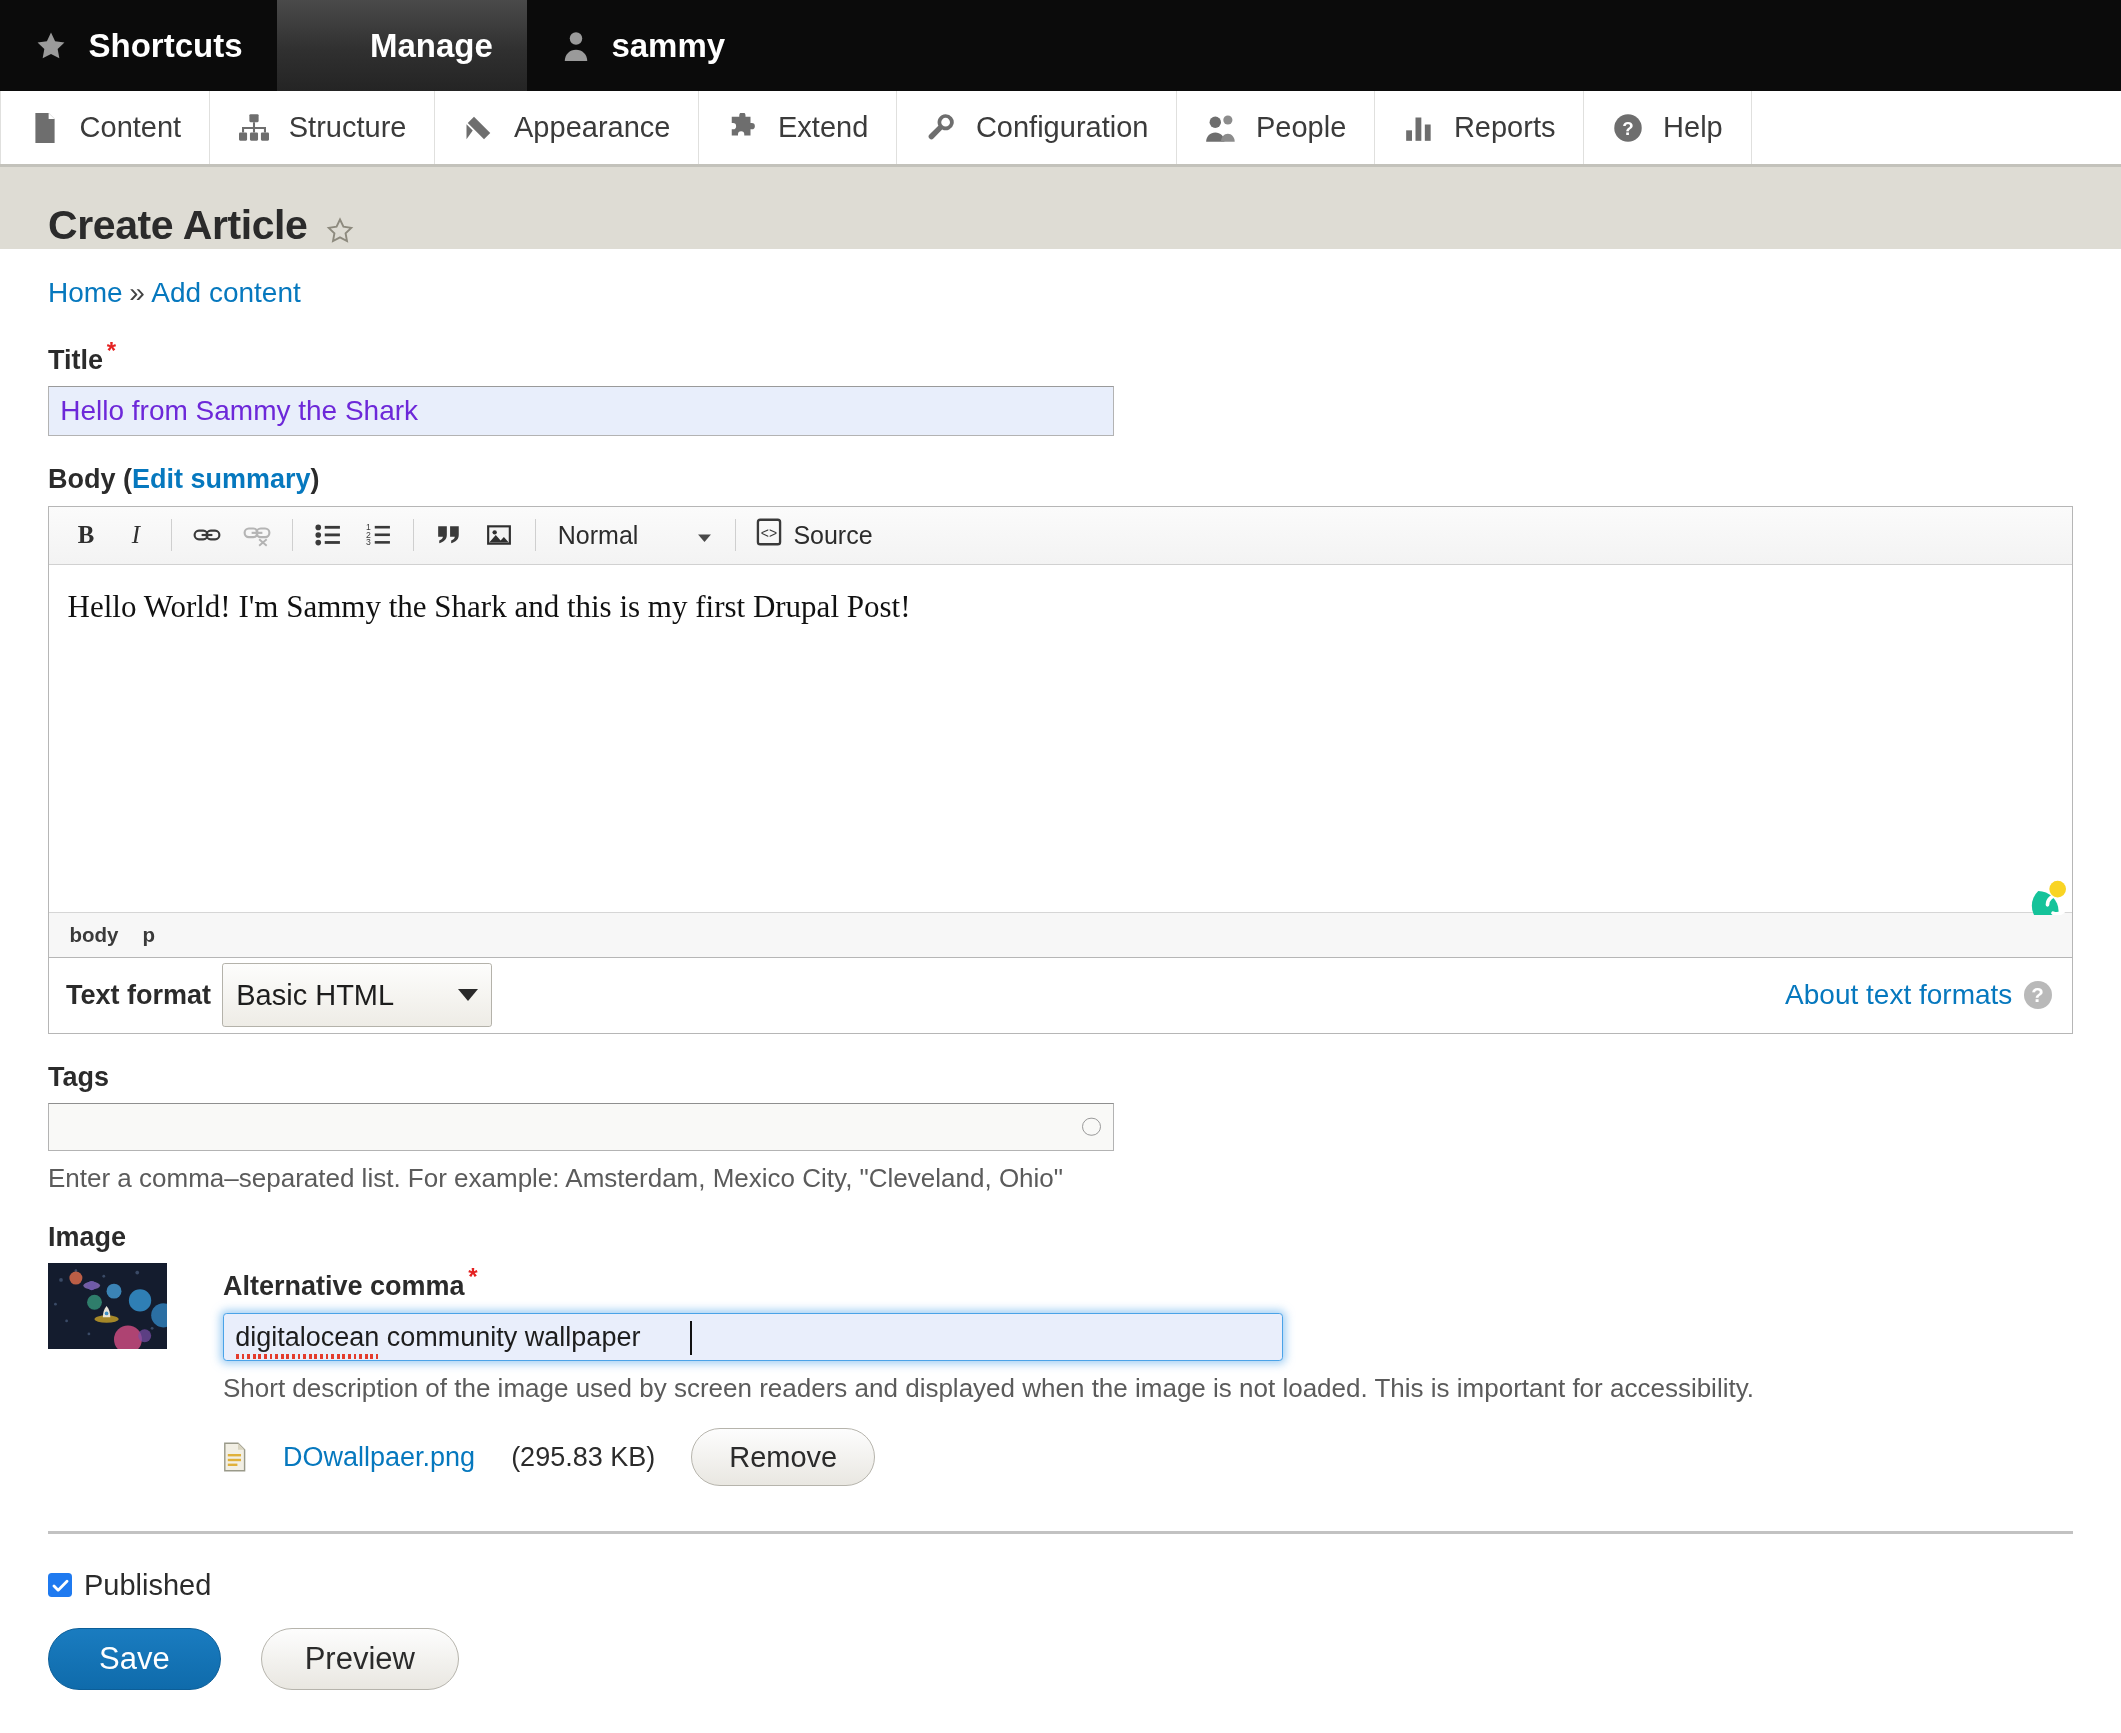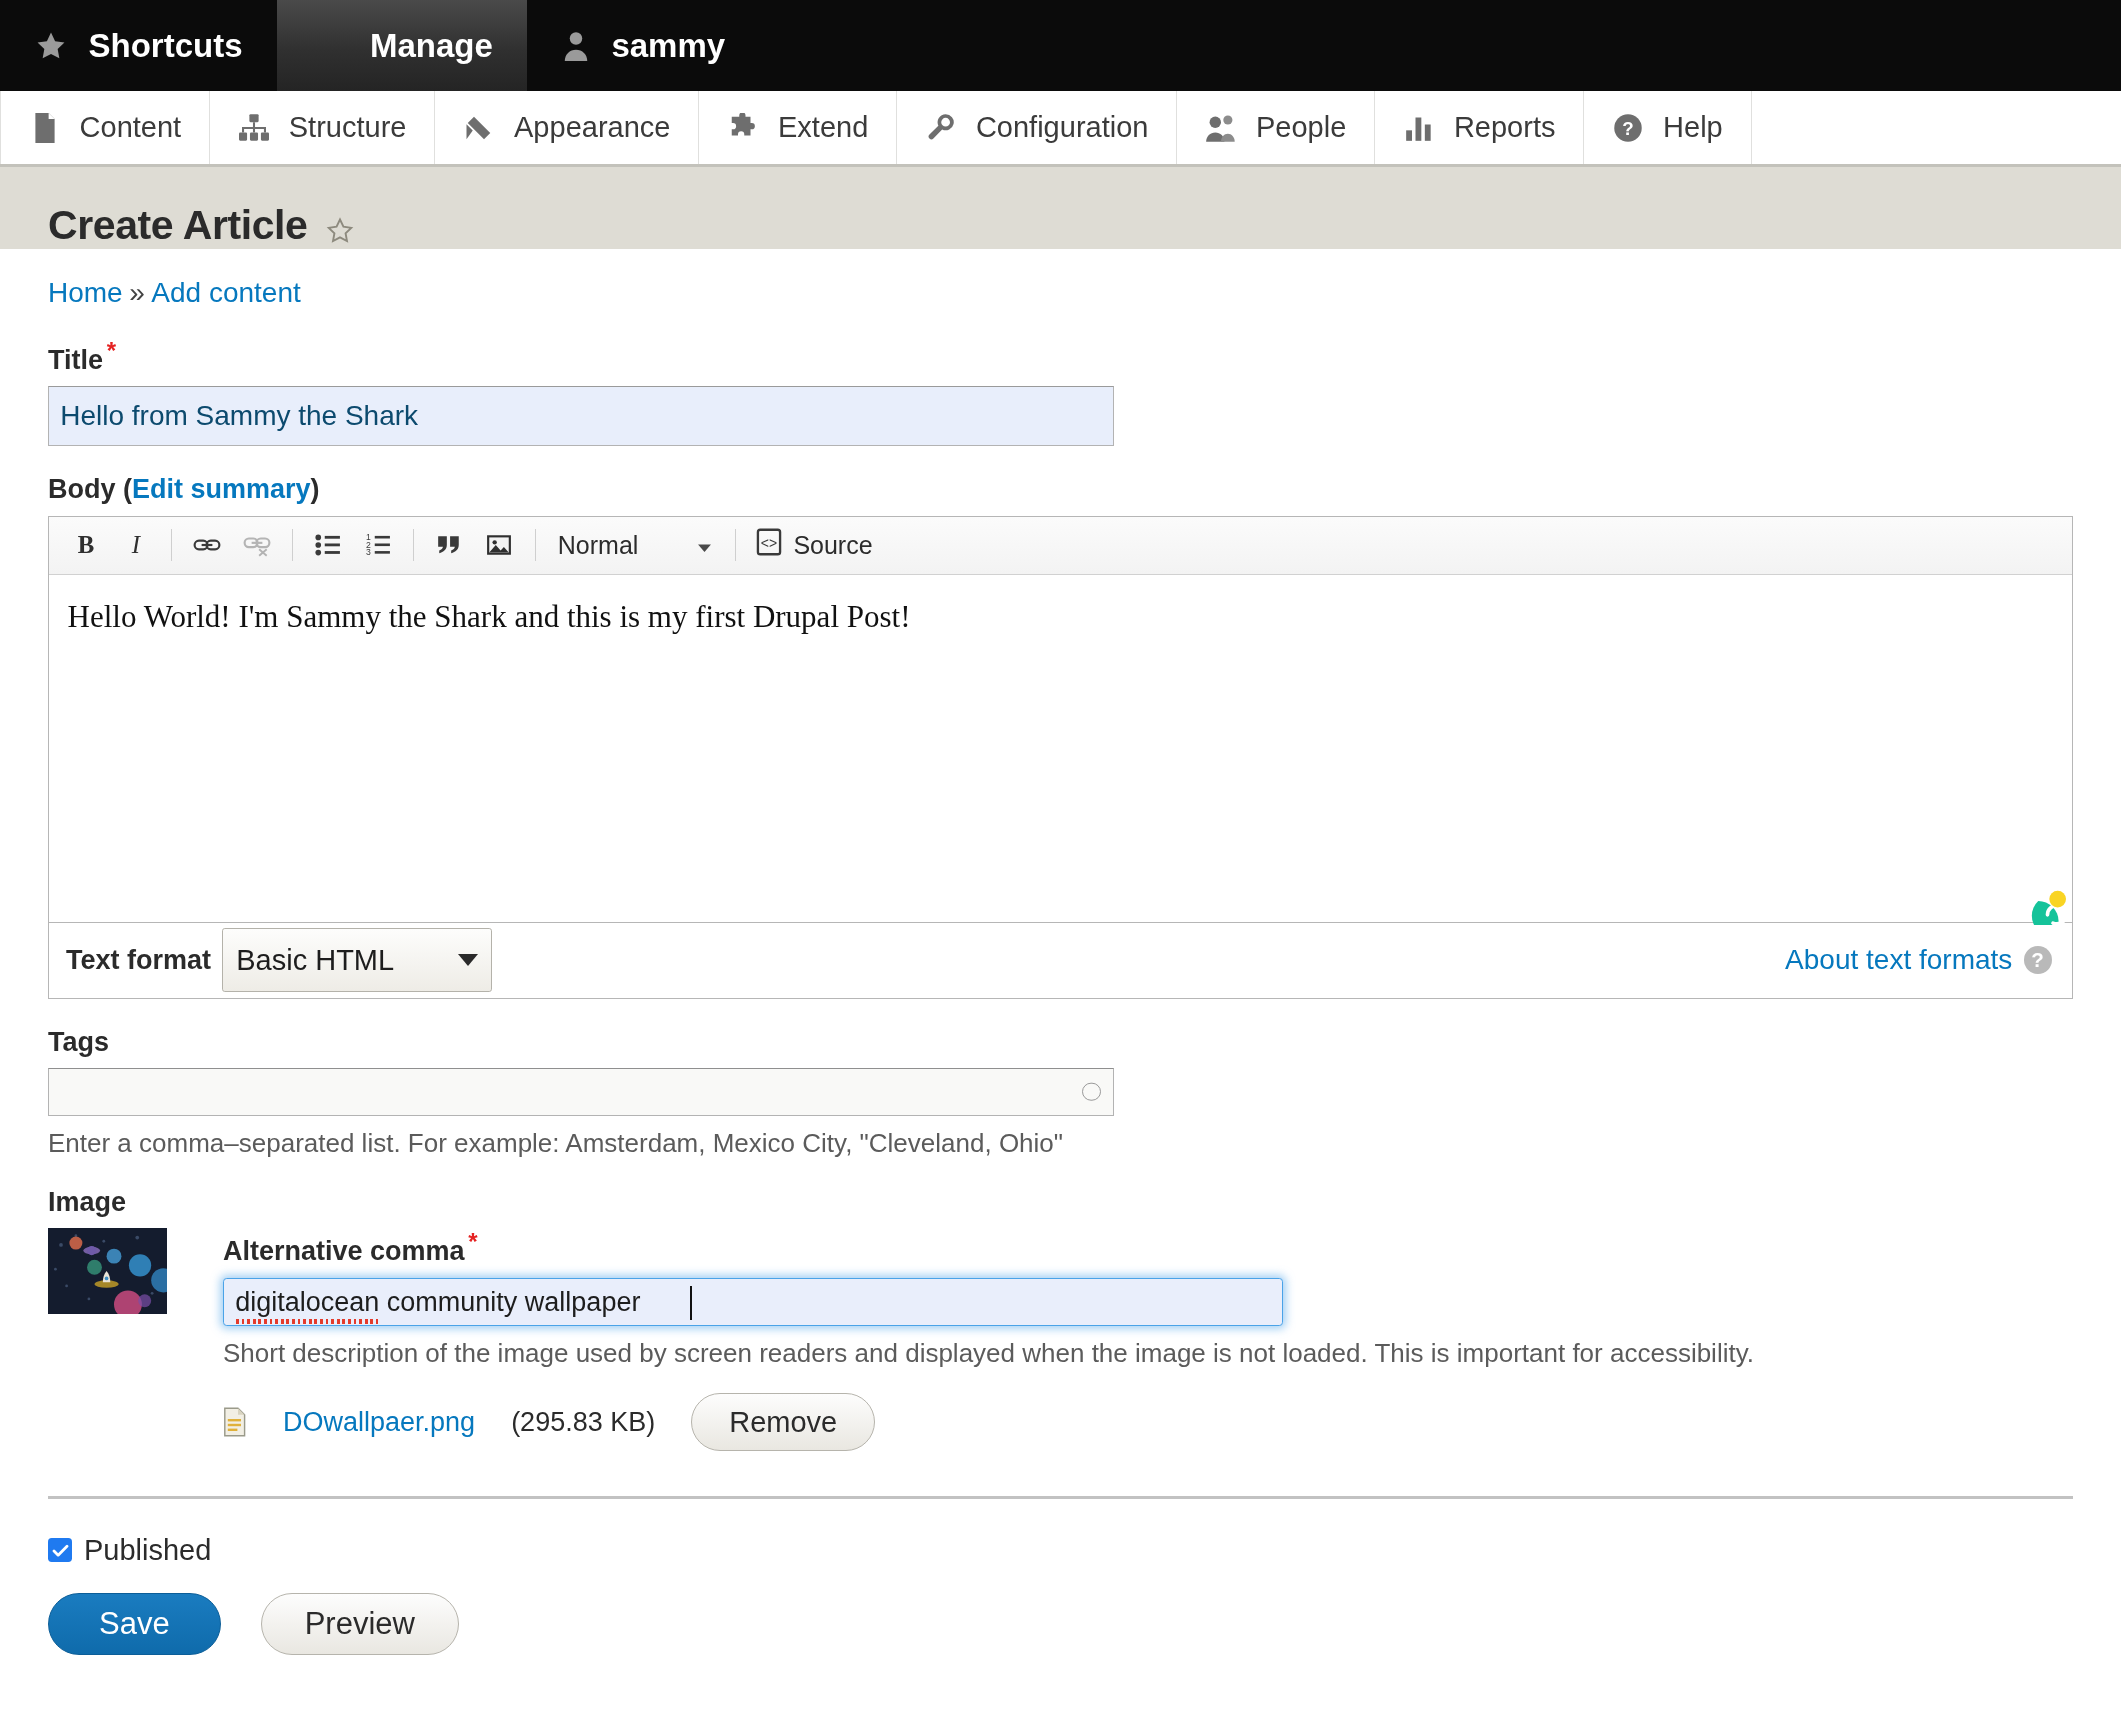--- a/index.html
+++ b/index.html
@@ -101,27 +101,27 @@
     font-weight: bold;
     color: #2b2b2b;
     margin-top: 28px;
     margin-bottom: 10.3px;
   }
   .req { color: #e52222; font-size: 24px; vertical-align: super; margin-left: 3.7px; }
 
   .text-input {
     display: block;
     width: 1066px;
-    height: 60px;
+    height: 50px;
     background: #e8eefb;
     border: 0.9px solid #b3b3b3;
     border-top-color: #9a9a9a;
     font-family: "Liberation Sans", sans-serif;
     font-size: 28px;
-    color: #0c4a6e;
+    color: #6d28d9;
     padding: 0 11.2px;
     outline: none;
   }
 
   .link { color: #0678be; text-decoration: none; cursor: pointer; }
 
   
   .ck-wrap {
     width: 2025px;
     border: 0.9px solid #b6b6b6;
@@ -557,20 +557,24 @@
       <span>Hello World! I'm Sammy the Shark and this is my first Drupal Post!</span>
       <span class="grammarly">
         <svg width="50" height="45" viewBox="0 0 54 48">
           <path fill="#15c39a" d="M24 18a22 22 0 0122 22v10H24a22 22 0 010-32z"></path>
           <path fill="none" stroke="#ffffff" stroke-width="4" stroke-linecap="round" d="M40 42a10 10 0 10-6-9"></path>
           <circle cx="45" cy="16" r="9" fill="#f9d423"></circle>
         </svg>
       </span>
     </div>
 
+    <div class="ck-footer">
+      <span class="ck-path">body</span>
+      <span class="ck-path">p</span>
+    </div>
   </div>
 
   <div class="format-row">
     <div class="format-left">
       <span class="format-label">Text format</span>
       <div class="select-box">
         <span>Basic HTML</span>
         <span class="caret"></span>
       </div>
     </div>

